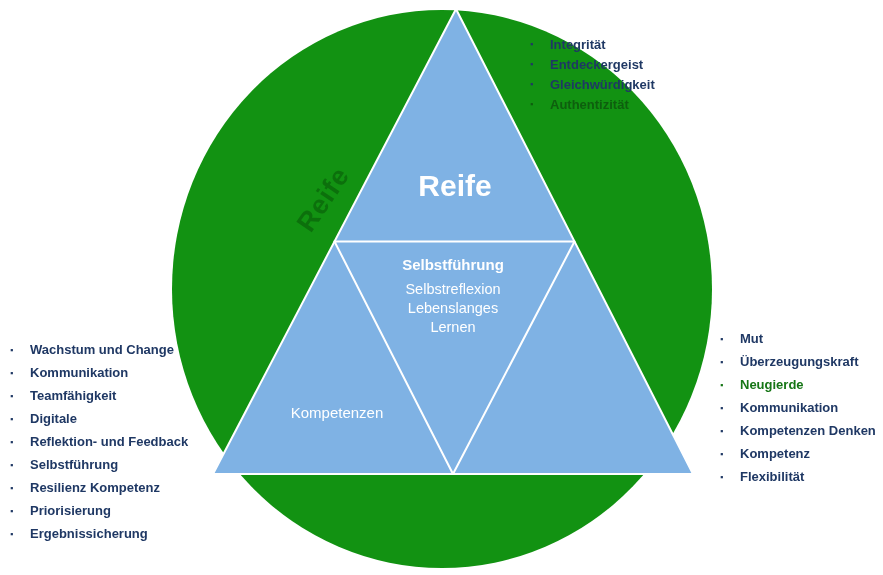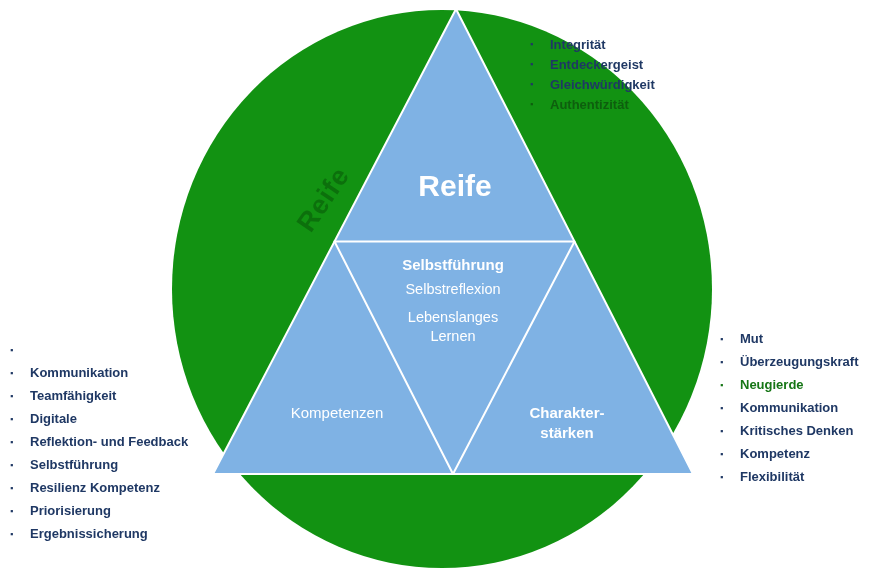--- a/index.html
+++ b/index.html
@@ -24,21 +24,21 @@
   .tri-label{position:absolute;color:#ffffff;text-align:center;white-space:nowrap;}
   .werte-label{
     left:455px;top:186px;transform:translate(-50%,-50%);
     font-size:30px;font-weight:bold;
   }
   .center-text{
     left:453px;top:255px;transform:translateX(-50%);
     font-size:14.5px;line-height:19px;
   }
   .center-text .l1{font-size:15px;font-weight:bold;margin-bottom:6px;}
-  .center-text .l2{margin-bottom:9px;}
+  .center-text .l2{}
   .kompetenzen-label{
     left:337px;top:412px;transform:translate(-50%,-50%);
     font-size:15px;
   }
   .charakter-label{
     left:567px;top:403px;transform:translateX(-50%);
     font-size:15px;font-weight:bold;line-height:20px;
   }
 
   
@@ -74,24 +74,20 @@
 
   <div class="tri-label center-text">
     <div class="l1">Selbstführung</div>
     <div class="l2">Selbstreflexion</div>
     <div class="l3">Lebenslanges</div>
     <div class="l3">Lernen</div>
   </div>
 
   <div class="tri-label kompetenzen-label">Kompetenzen</div>
 
-  <div class="tri-label charakter-label">
-    <div>Charakter-</div>
-    <div>stärken</div>
-  </div>
 
   <ul class="bullet-list list-werte">
     <li style="color: rgb(31, 56, 100);">
       <span class="bullet">▪</span>
       <span>Integrität</span>
     </li>
     <li style="color: rgb(31, 56, 100);">
       <span class="bullet">▪</span>
       <span>Entdeckergeist</span>
     </li>
@@ -101,20 +97,21 @@
     </li>
     <li style="color: rgb(14, 94, 14);">
       <span class="bullet">▪</span>
       <span>Authentizität</span>
     </li>
   </ul>
 
   <ul class="bullet-list list-kompetenzen">
     <li style="color: rgb(31, 56, 100);">
       <span class="bullet">▪</span>
+      <span>Wachstum und Change</span>
     </li>
     <li style="color: rgb(31, 56, 100);">
       <span class="bullet">▪</span>
       <span>Kommunikation</span>
     </li>
     <li style="color: rgb(31, 56, 100);">
       <span class="bullet">▪</span>
       <span>Teamfähigkeit</span>
     </li>
     <li style="color: rgb(31, 56, 100);">
@@ -155,21 +152,21 @@
     <li style="color: rgb(21, 117, 21);">
       <span class="bullet">▪</span>
       <span>Neugierde</span>
     </li>
     <li style="color: rgb(31, 56, 100);">
       <span class="bullet">▪</span>
       <span>Kommunikation</span>
     </li>
     <li style="color: rgb(31, 56, 100);">
       <span class="bullet">▪</span>
-      <span>Kritisches Denken</span>
+      <span>Kompetenzen Denken</span>
     </li>
     <li style="color: rgb(31, 56, 100);">
       <span class="bullet">▪</span>
       <span>Kompetenz</span>
     </li>
     <li style="color: rgb(31, 56, 100);">
       <span class="bullet">▪</span>
       <span>Flexibilität</span>
     </li>
   </ul>

